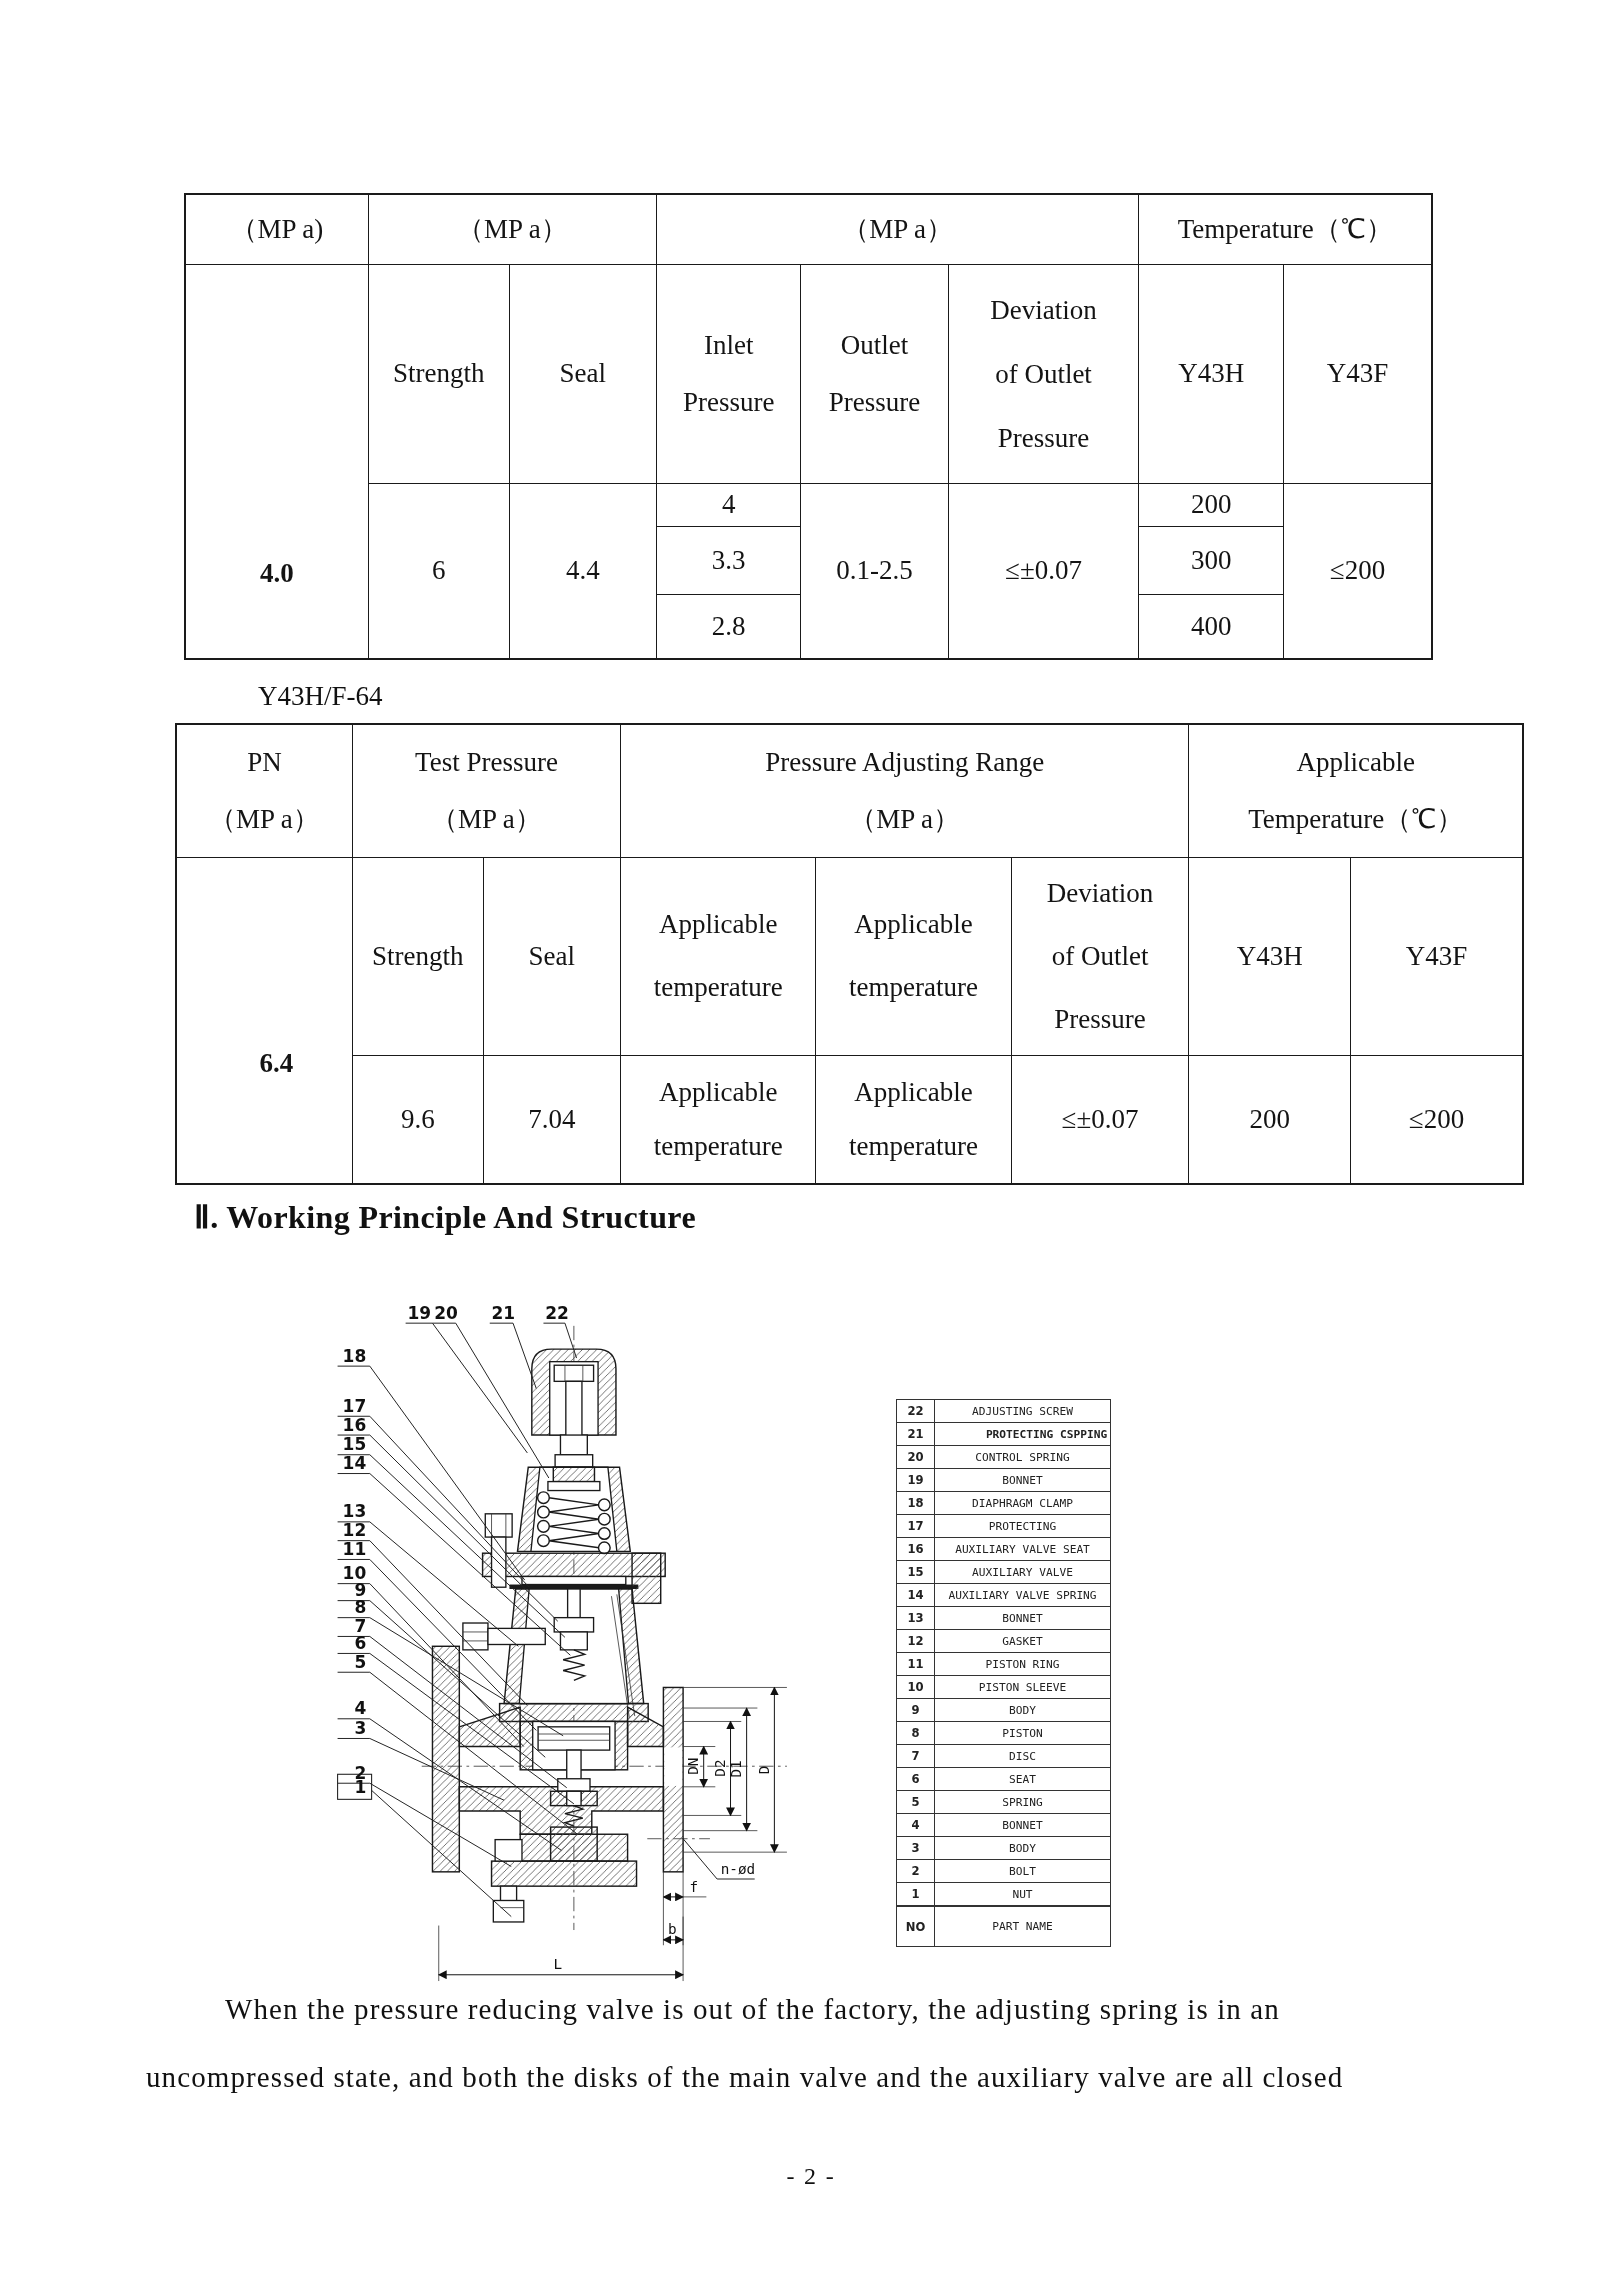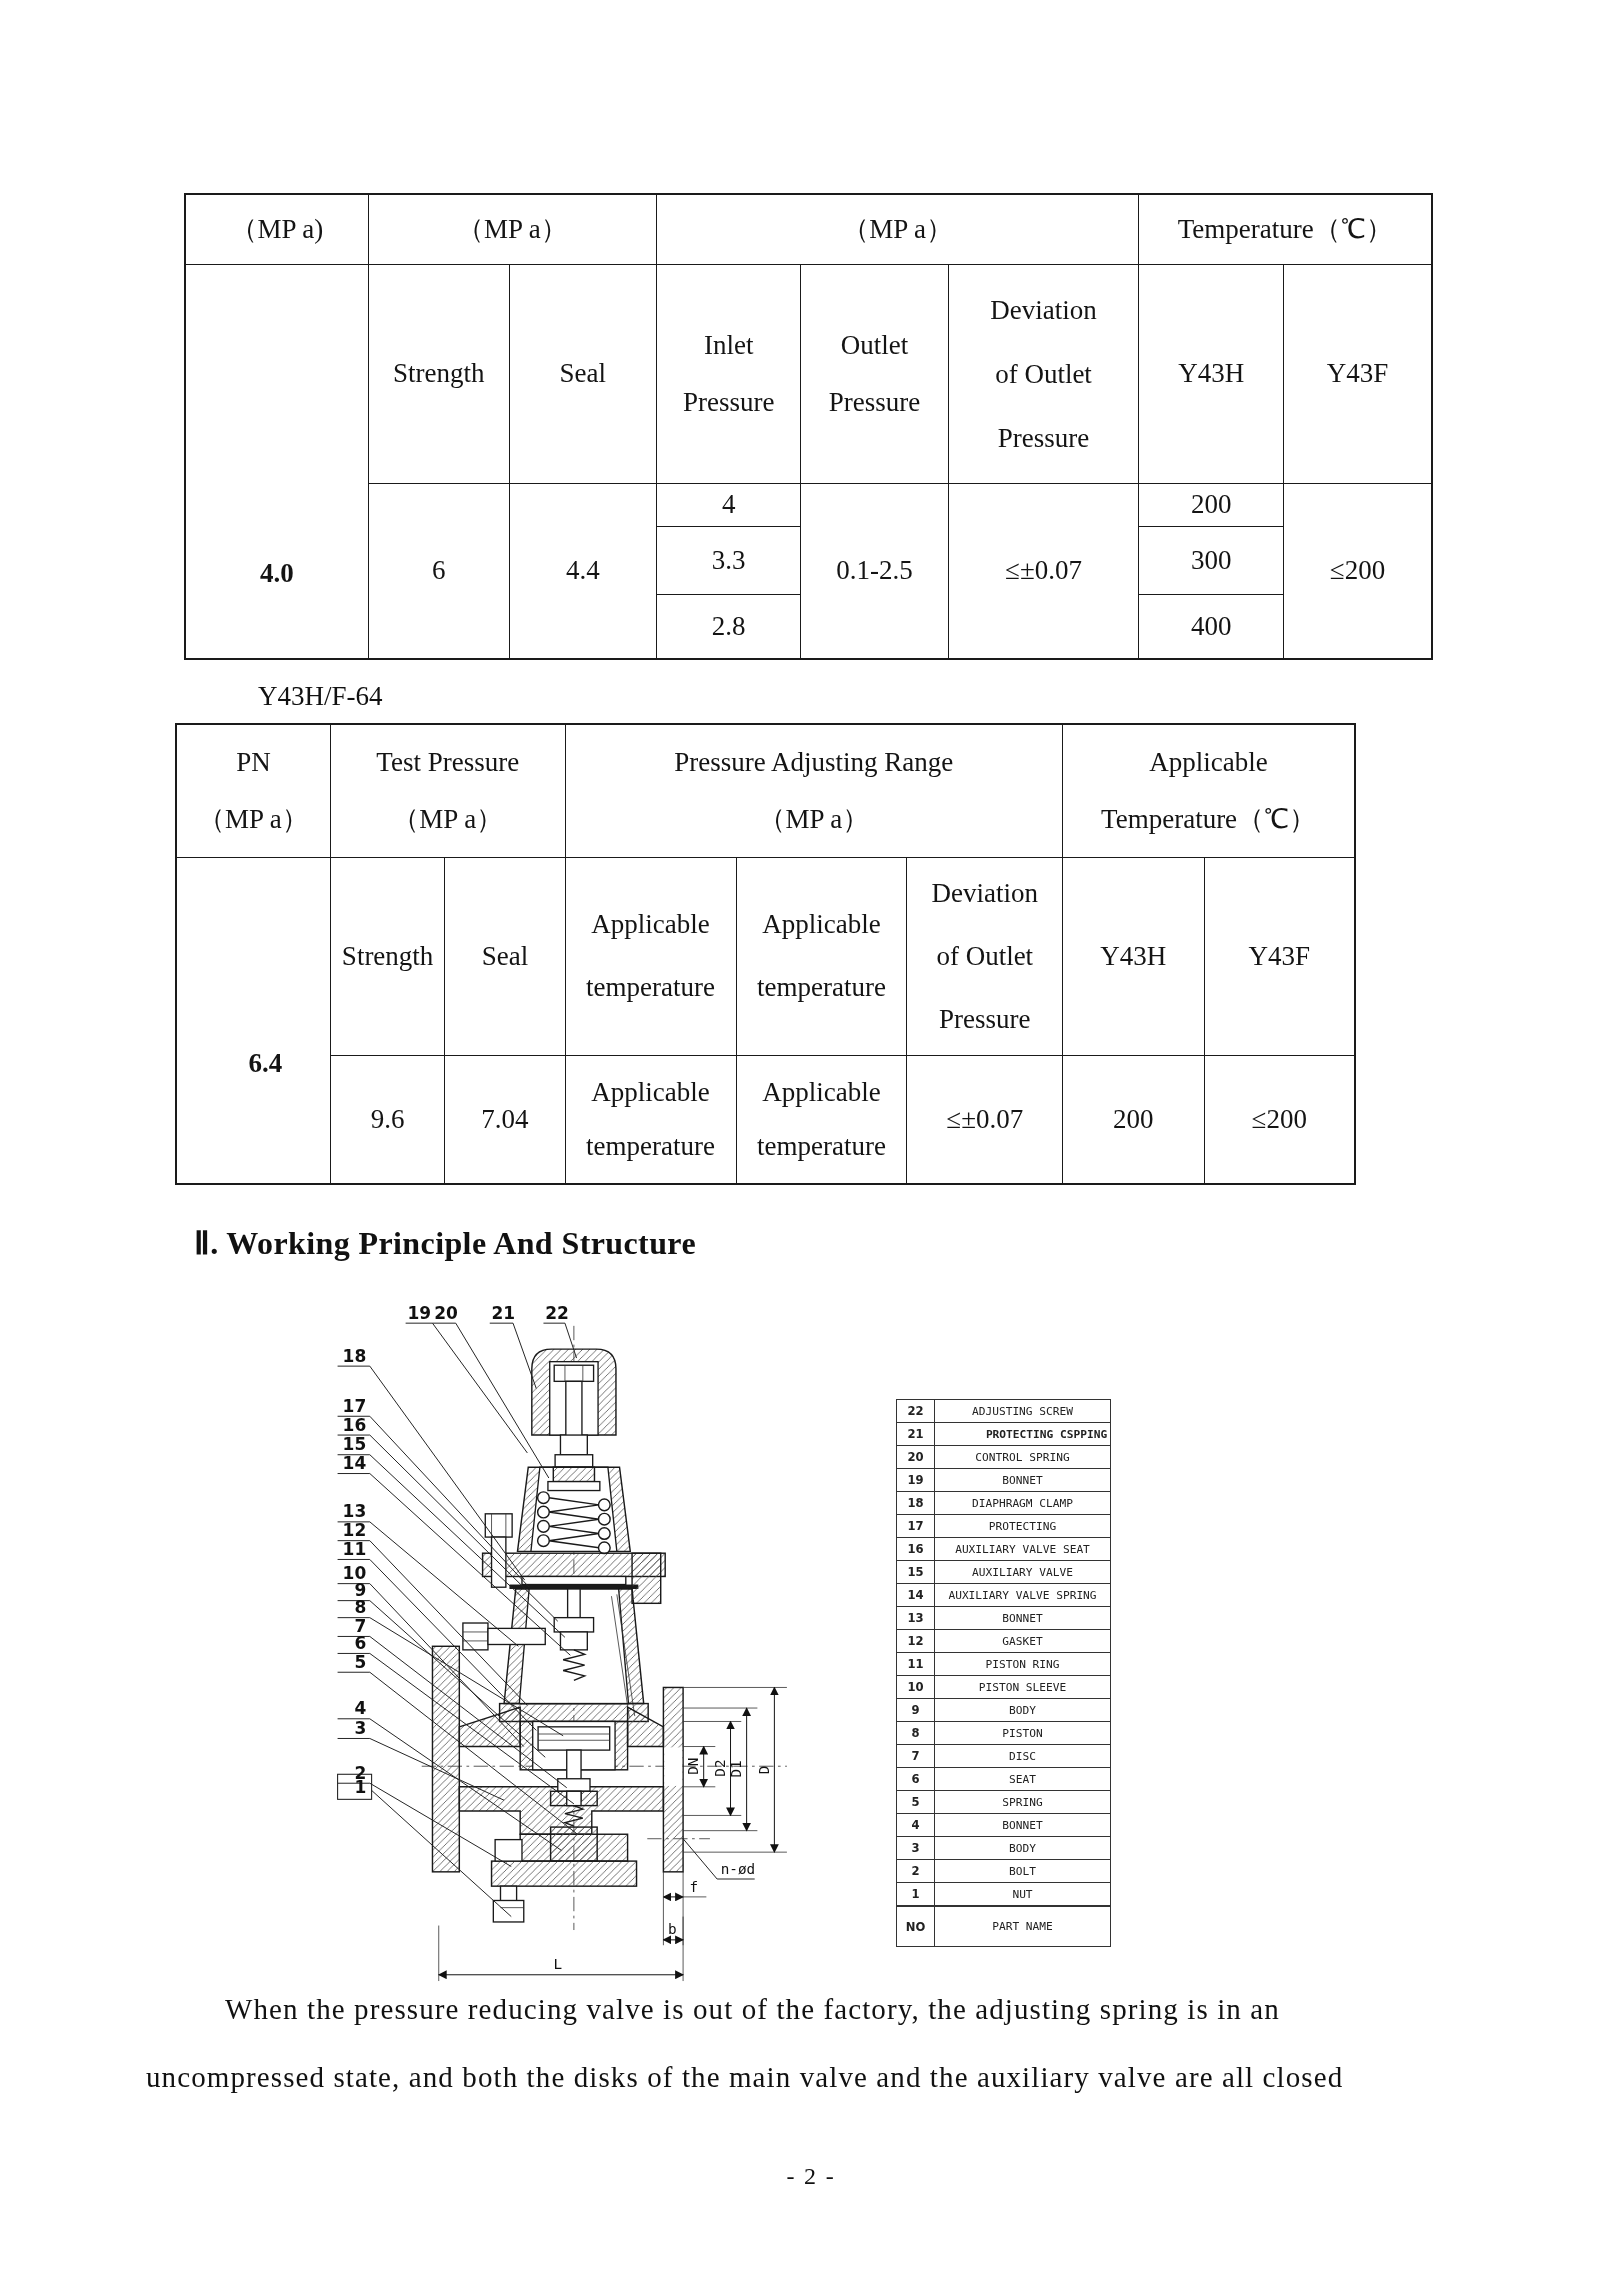--- a/index.html
+++ b/index.html
@@ -10,37 +10,37 @@
   
   table.spec{
     position:absolute;border-collapse:collapse;table-layout:fixed;
     font-size:27px;color:#141414;
   }
   table.spec td{
     border:1.3px solid #1a1a1a;text-align:center;vertical-align:middle;
     padding:0;white-space:pre-line;overflow:hidden;
   }
   table.t1{left:184px;top:193px;width:1249px;border:2.7px solid #1a1a1a;}
-  table.t2{left:175px;top:723px;width:1181px;border:2.7px solid #1a1a1a;}
+  table.t2{left:175px;top:723px;width:1349px;border:2.7px solid #1a1a1a;}
   td.hb{border-bottom-width:3.1px;}
   .low1{vertical-align:bottom;padding-bottom:50px;}
   .low2{vertical-align:bottom;padding-bottom:45px;line-height:57px;}
   .mid3{vertical-align:middle;line-height:64px;}
   .h2c{vertical-align:middle;line-height:57px;}
   .r2single{vertical-align:middle;padding-top:23px;}
   .r2two{vertical-align:middle;line-height:63px;padding-top:10.7px;}
   .r2three{vertical-align:middle;line-height:63px;padding-top:16px;}
   .r3c{vertical-align:top;padding-top:25px;line-height:54px;}
   .vtop{vertical-align:top;font-weight:bold;}
   .push250{margin-top:224px;}
   .push96{margin-top:86px;padding-left:24px;}
 
   
   .model-label{position:absolute;left:258px;top:681px;font-size:27px;}
-  .section-heading{position:absolute;left:194px;top:1224px;font-size:32px;font-weight:bold;letter-spacing:0.4px;}
+  .section-heading{position:absolute;left:194px;top:1198px;font-size:32px;font-weight:bold;letter-spacing:0.4px;}
   .paragraph{position:absolute;left:146px;top:1975px;width:1361px;font-size:29px;line-height:68px;letter-spacing:1.1px;}
   .paragraph .indent{text-indent:79px;}
   .pageno{position:absolute;left:0;top:2163px;width:1622px;text-align:center;font-size:24px;letter-spacing:1.8px;}
 
   
   .diagram-wrap{position:absolute;left:296px;top:1299px;width:878px;height:725px;}
   svg text.co{font:600 19px "DejaVu Sans", sans-serif;fill:#111;}
   svg text.dimtxt{font:16px "DejaVu Sans Mono", monospace;fill:#111;}
   svg .ol{fill:url(#hatch);stroke:#1a1a1a;stroke-width:1.6;}
   svg .cav{fill:#ffffff;stroke:#1a1a1a;stroke-width:1.5;}

